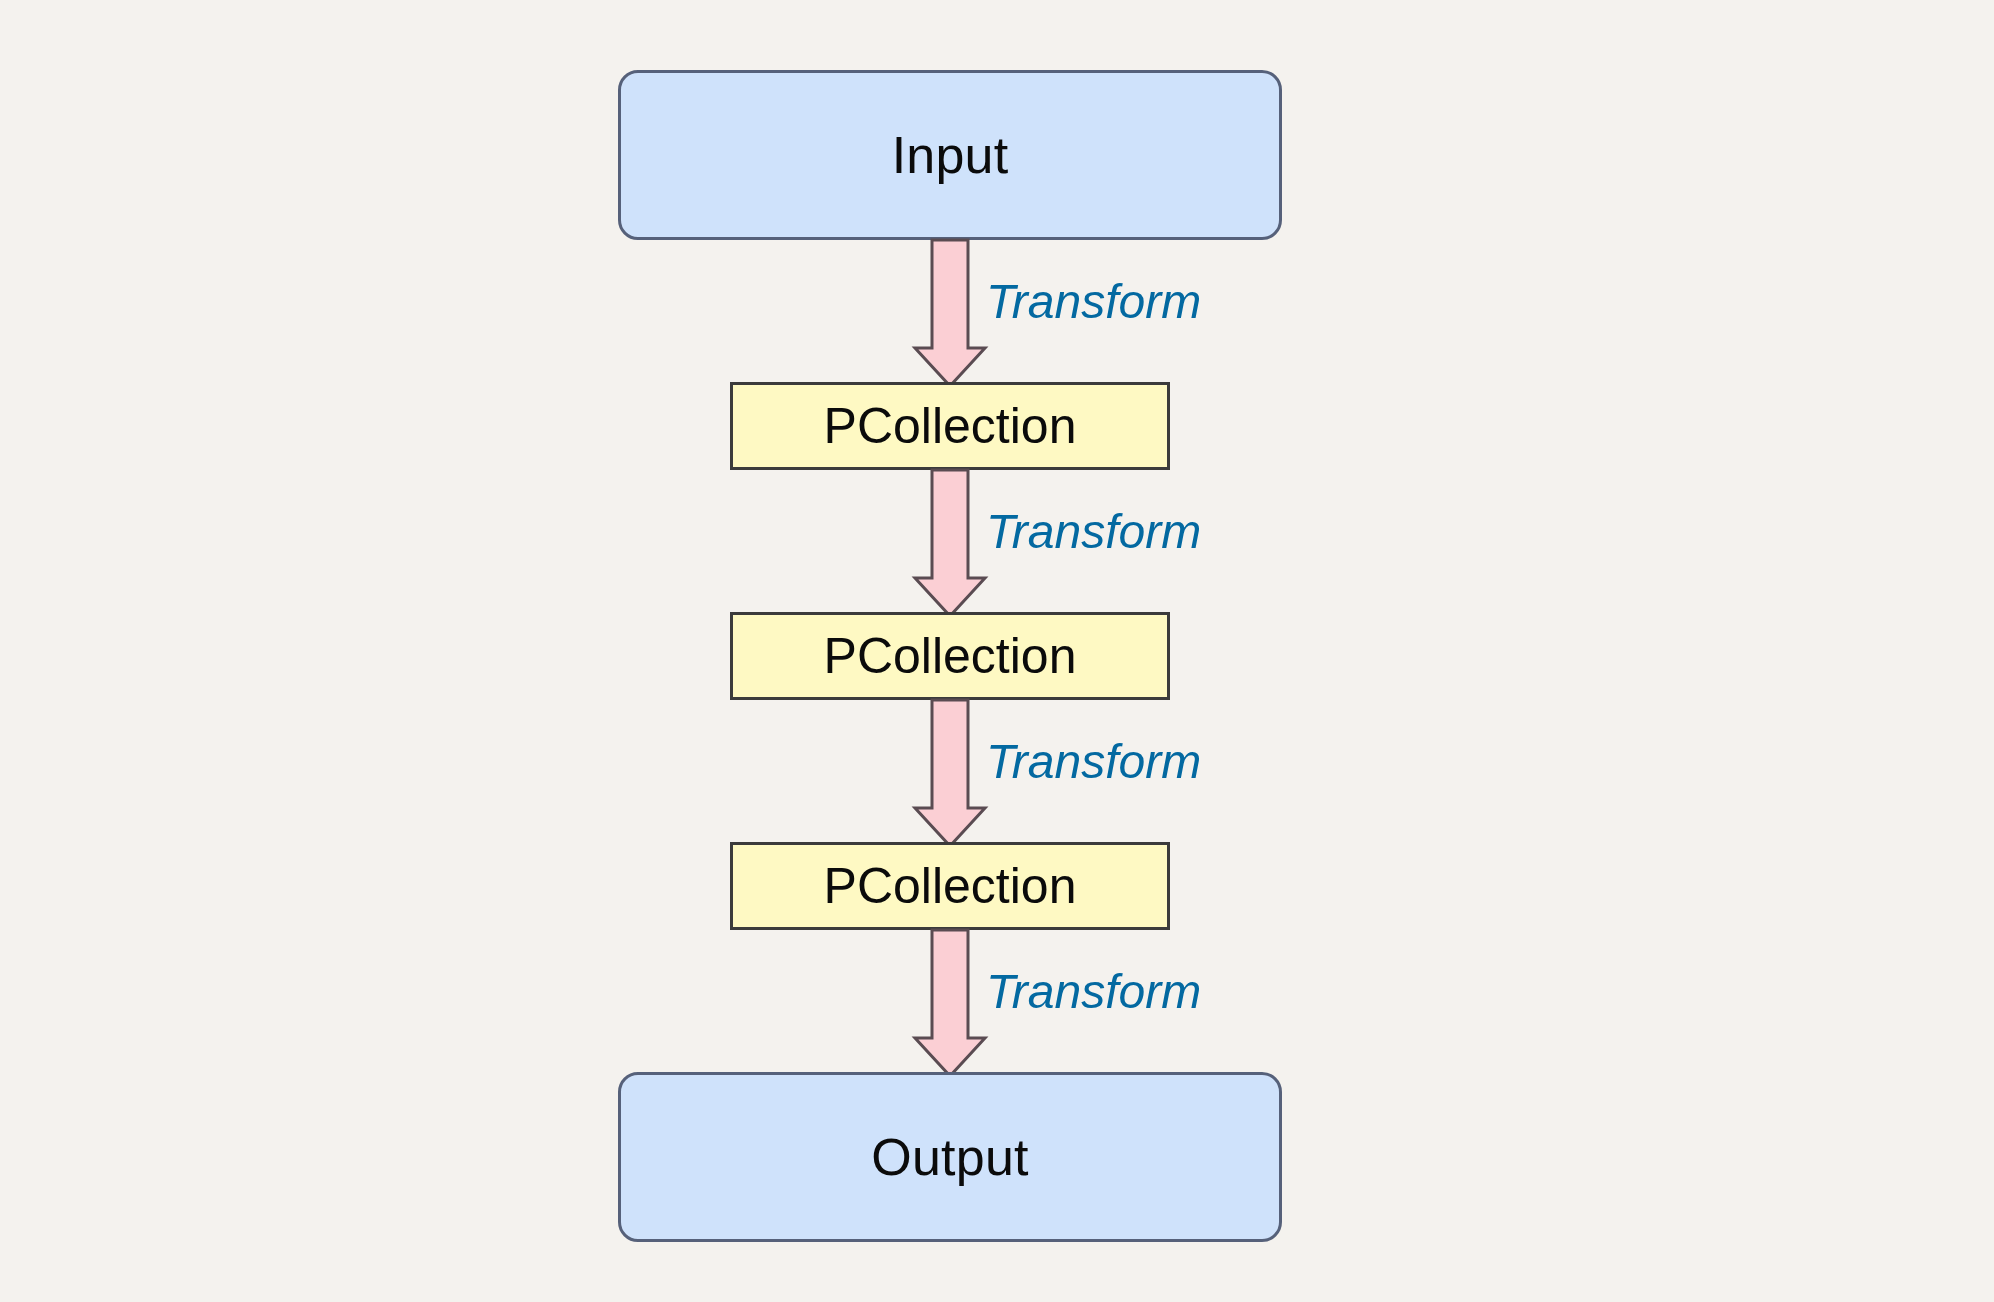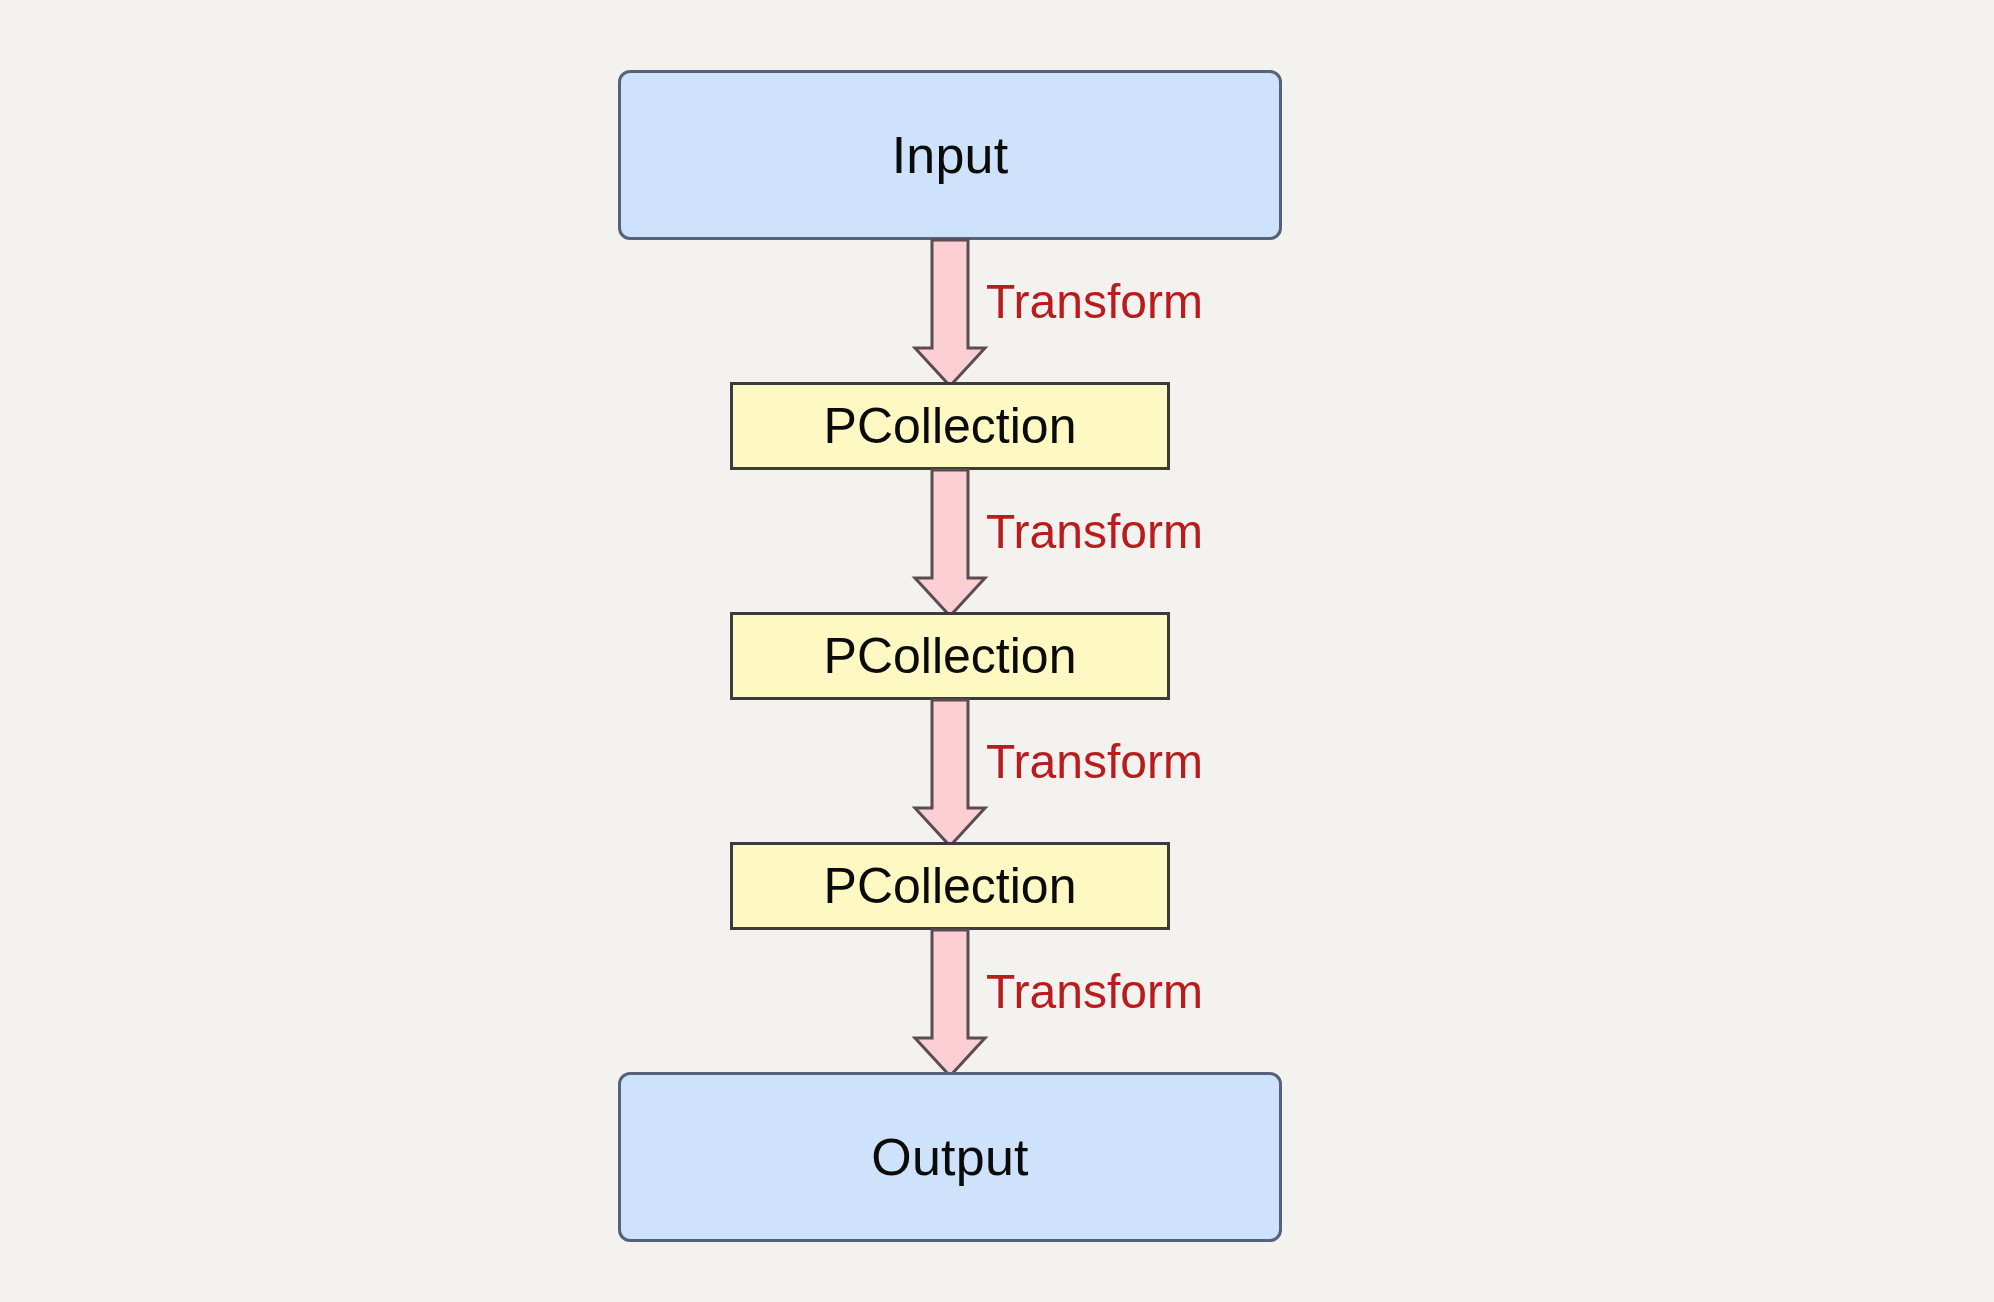--- a/index.html
+++ b/index.html
@@ -20,21 +20,21 @@
     width: 1994px;
     height: 1302px;
   }
 
   
   .node-terminal {
     position: absolute;
     box-sizing: border-box;
     background: #cfe2fb;
     border: 3px solid #56617a;
-    border-radius: 12px;
+    border-radius: 20px;
     display: flex;
     align-items: center;
     justify-content: center;
   }
   .node-terminal .node-label {
     font-size: 52px;
     color: #0b0b0b;
     line-height: 1;
     letter-spacing: 0.2px;
   }
@@ -63,23 +63,24 @@
   }
   .edge-arrow svg {
     display: block;
     overflow: visible;
   }
 
   
   .edge-label {
     position: absolute;
     font-size: 48px;
-    color: #b91c1c;
+    color: #0369a1;
     line-height: 1;
     white-space: nowrap;
+    font-style: italic;
   }
 </style>
 </head>
 <body>
 
 <div id="diagram-canvas">
 
   <div class="node-terminal" style="left:618px; top:70px; width:664px; height:170px;">
     <span class="node-label">Input</span>
   </div>

